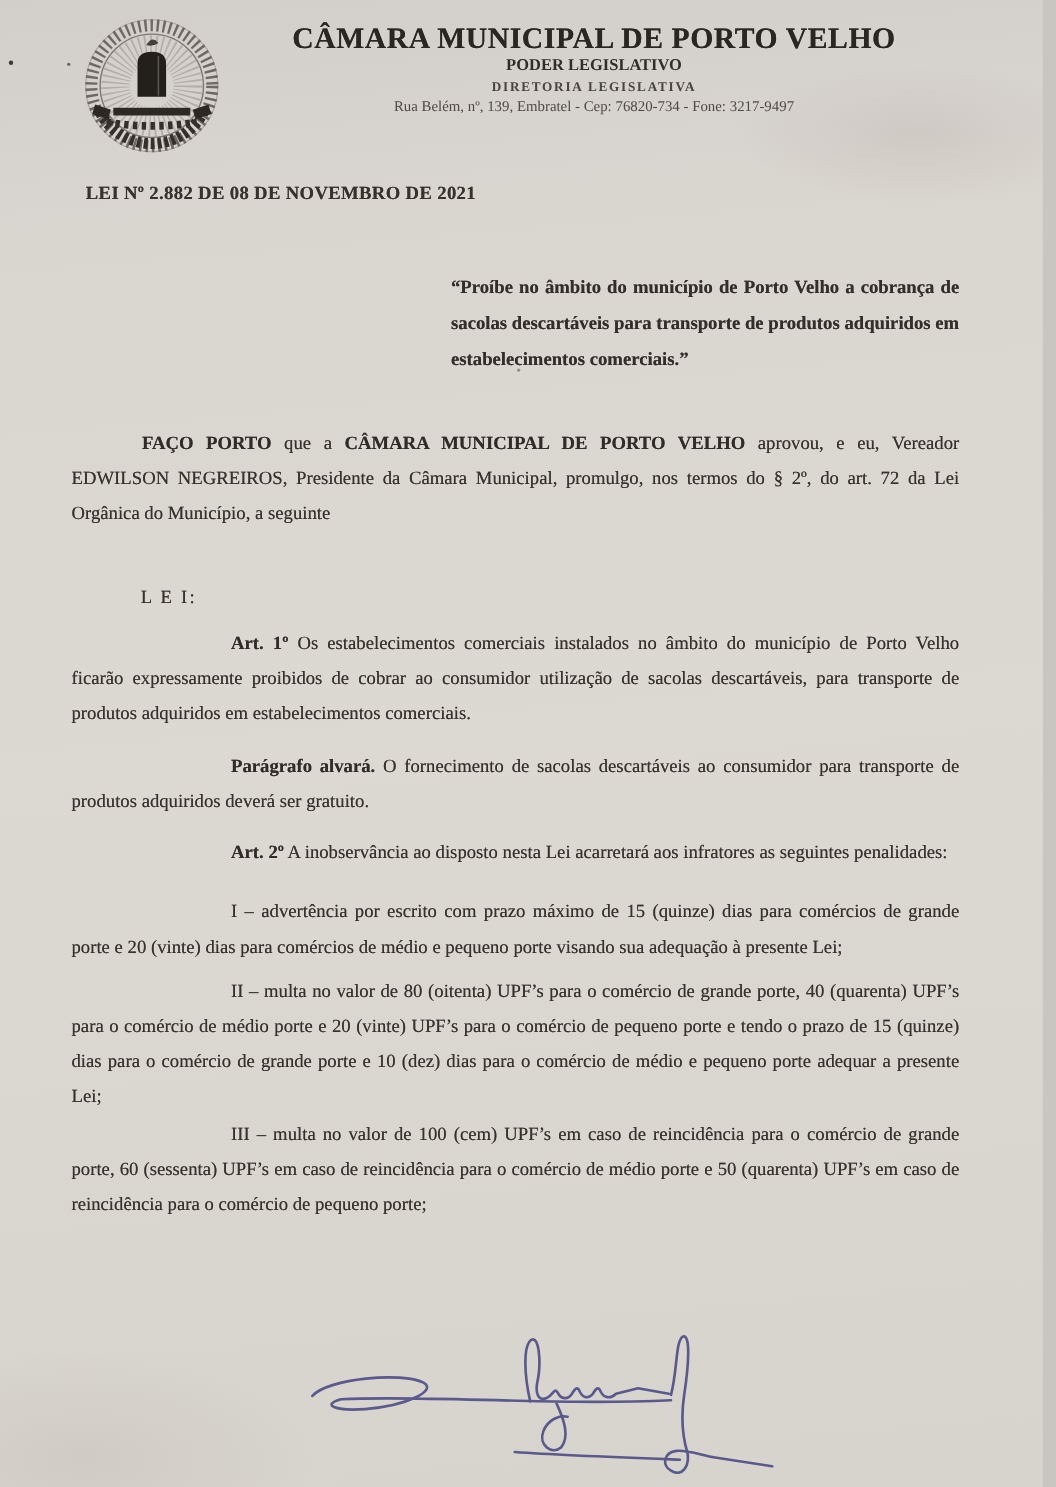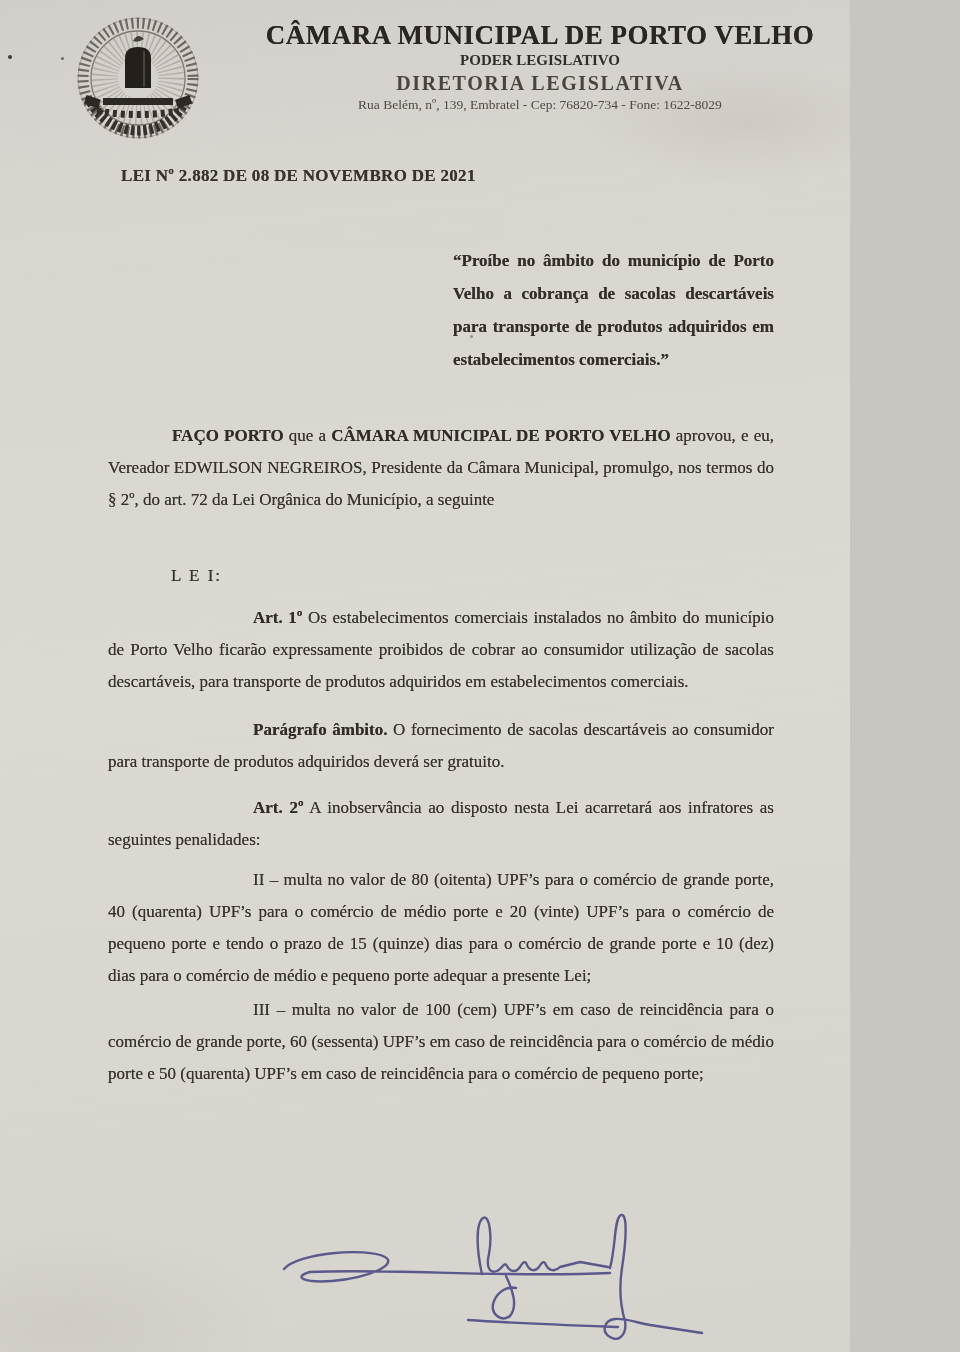--- a/index.html
+++ b/index.html
@@ -1,39 +1,39 @@
 <!DOCTYPE html>
 <html lang="pt"><head>
 <meta charset="utf-8">
 <style>
   html,body{margin:0;padding:0;}
   body{width:960px;height:1352px;overflow:hidden;background:#c9c5c0;}
   .page{
-    position:relative;width:850px;height:1352px;overflow:hidden;
+    position:relative;width:948px;height:1352px;overflow:hidden;
     font-family:"Liberation Serif","DejaVu Serif",serif;
     color:#37322c;
     background-image:
       radial-gradient(ellipse 240px 90px at 88% 9%, rgba(120,112,100,.10), transparent 70%),
       radial-gradient(ellipse 300px 140px at 8% 98%, rgba(110,104,94,.08), transparent 70%),
       linear-gradient(175deg,#d2ceca 0%,#d9d5cf 15%,#dcd8d2 50%,#d7d3cd 100%);
   }
   .speck{position:absolute;border-radius:50%;background:#3f3a34;}
   .s1{left:8px;top:55px;width:4px;height:4px;}
   .s2{left:61px;top:57px;width:3px;height:3px;opacity:.7;}
   .s3{left:470px;top:335px;width:3px;height:3px;opacity:.45;}
 
   .header{position:relative;padding-top:20px;height:128px;}
   .seal{position:absolute;left:62px;top:14px;width:152px;height:134px;}
   .header-text{margin-left:170px;width:740px;text-align:center;}
   .h-title{font-size:27px;font-weight:bold;letter-spacing:.5px;color:#2a2622;text-shadow:0 0 .6px rgba(42,38,34,.8);}
   .h-sub{font-size:15px;font-weight:bold;margin-top:1px;color:#312d28;}
-  .h-dept{font-size:20px;font-weight:bold;letter-spacing:1.6px;margin-top:3px;color:#49443e;}
+  .h-dept{font-size:12px;font-weight:bold;letter-spacing:1.6px;margin-top:3px;color:#49443e;}
   .h-addr{font-size:13.5px;margin-top:2px;color:#4f4a44;}
 
-  .content{padding:0 76px 0 65px;font-size:17px;line-height:32px;text-align:justify;text-shadow:0 0 .5px rgba(55,50,44,.75);margin-left:43px;}
+  .content{padding:0 76px 0 65px;font-size:17px;line-height:32px;text-align:justify;text-shadow:0 0 .5px rgba(55,50,44,.75);}
   .content p{margin:0;}
   .content b{color:#312c27;}
   .law-number{margin:16px 0 0 13px !important;font-weight:bold;line-height:24px;letter-spacing:.3px;}
   .ementa{margin:56px 0 0 345px !important;font-weight:bold;line-height:33px;color:#332e29;}
   .preamble{margin-top:44px !important;text-indent:64px;}
   .lei-heading{margin:48px 0 0 63px !important;font-weight:normal;line-height:24px;letter-spacing:2px;}
   .art{text-indent:145px;}
   .m-art1{margin-top:14px !important;}
   .m-pu{margin-top:16px !important;}
   .m-art2{margin-top:14px !important;}
@@ -67,39 +67,40 @@
         <path d="M34,97 Q75,104 116,97" fill="none" stroke="#332f2a" stroke-width="7" stroke-dasharray="4,4"></path>
         <path d="M28,88 A53,53 0 0 0 122,88" fill="none" stroke="#35302b" stroke-width="10" stroke-dasharray="3.5,2.8"></path>
         <rect x="22" y="83" width="15" height="9" fill="#2c2824" transform="rotate(18 29 87)"></rect>
         <rect x="113" y="83" width="15" height="9" fill="#2c2824" transform="rotate(-18 121 87)"></rect>
       </svg>
     </div>
     <div class="header-text">
       <div class="h-title">CÂMARA MUNICIPAL DE PORTO VELHO</div>
       <div class="h-sub">PODER LEGISLATIVO</div>
       <div class="h-dept">DIRETORIA LEGISLATIVA</div>
-      <div class="h-addr">Rua Belém, nº, 139, Embratel - Cep: 76820-734 - Fone: 1622-8029</div>
+      <div class="h-addr">Rua Belém, nº, 139, Embratel - Cep: 76820-734 - Fone: 3217-9497</div>
     </div>
   </header>
 
   <main class="content">
     <p class="law-number">LEI Nº 2.882 DE 08 DE NOVEMBRO DE 2021</p>
 
     <p class="ementa">“Proíbe no âmbito do município de Porto Velho a cobrança de sacolas descartáveis para transporte de produtos adquiridos em estabelecimentos comerciais.”</p>
 
     <p class="preamble"><b>FAÇO PORTO</b><span> que a </span><b>CÂMARA MUNICIPAL DE PORTO VELHO</b><span> aprovou, e eu, Vereador EDWILSON NEGREIROS, Presidente da Câmara Municipal, promulgo, nos termos do § 2º, do art. 72 da Lei Orgânica do Município, a seguinte</span></p>
 
     <p class="lei-heading">L E I:</p>
 
     <p class="art m-art1"><b>Art. 1º</b><span> Os estabelecimentos comerciais instalados no âmbito do município de Porto Velho ficarão expressamente proibidos de cobrar ao consumidor utilização de sacolas descartáveis, para transporte de produtos adquiridos em estabelecimentos comerciais.</span></p>
 
-    <p class="art m-pu"><b>Parágrafo âmbito.</b><span> O fornecimento de sacolas descartáveis ao consumidor para transporte de produtos adquiridos deverá ser gratuito.</span></p>
+    <p class="art m-pu"><b>Parágrafo alvará.</b><span> O fornecimento de sacolas descartáveis ao consumidor para transporte de produtos adquiridos deverá ser gratuito.</span></p>
 
     <p class="art m-art2"><b>Art. 2º</b><span> A inobservância ao disposto nesta Lei acarretará aos infratores as seguintes penalidades:</span></p>
 
+    <p class="art m-i1">I – advertência por escrito com prazo máximo de 15 (quinze) dias para comércios de grande porte e 20 (vinte) dias para comércios de médio e pequeno porte visando sua adequação à presente Lei;</p>
     <p class="art m-i2">II – multa no valor de 80 (oitenta) UPF’s para o comércio de grande porte, 40 (quarenta) UPF’s para o comércio de médio porte e 20 (vinte) UPF’s para o comércio de pequeno porte e tendo o prazo de 15 (quinze) dias para o comércio de grande porte e 10 (dez) dias para o comércio de médio e pequeno porte adequar a presente Lei;</p>
     <p class="art m-i3">III – multa no valor de 100 (cem) UPF’s em caso de reincidência para o comércio de grande porte, 60 (sessenta) UPF’s em caso de reincidência para o comércio de médio porte e 50 (quarenta) UPF’s em caso de reincidência para o comércio de pequeno porte;</p>
   </main>
 
   <svg class="signature" viewBox="0 0 440 145">
     <g fill="none" stroke="#4f4f87" stroke-width="2.4" stroke-linecap="round" stroke-linejoin="round" opacity="0.92">
       <path d="M 14,63 C 28,47 96,41 115,51 C 128,58 100,72 62,75 C 34,77 22,71 40,66 C 120,62 230,72 340,67"></path>
       <path d="M 212,68 C 207,46 205,18 213,12 C 220,8 222,32 219,48 C 216,60 219,68 227,65 C 233,62 234,55 237,60 C 240,66 246,67 250,61 C 253,56 255,54 257,59 C 260,65 265,66 269,61 C 272,56 274,54 276,59 C 279,65 285,66 290,61 L 310,56 L 338,61"></path>
       <path d="M 340,62 C 346,40 344,12 351,9 C 358,7 356,36 352,62 C 348,88 352,105 355,115 C 357,127 350,137 340,131 C 331,126 334,114 345,113 C 355,112 368,117 380,119 L 432,127"></path>
       <path d="M 236,70 C 243,85 248,100 240,110 C 232,117 219,108 224,95 C 228,85 238,80 246,82"></path>

